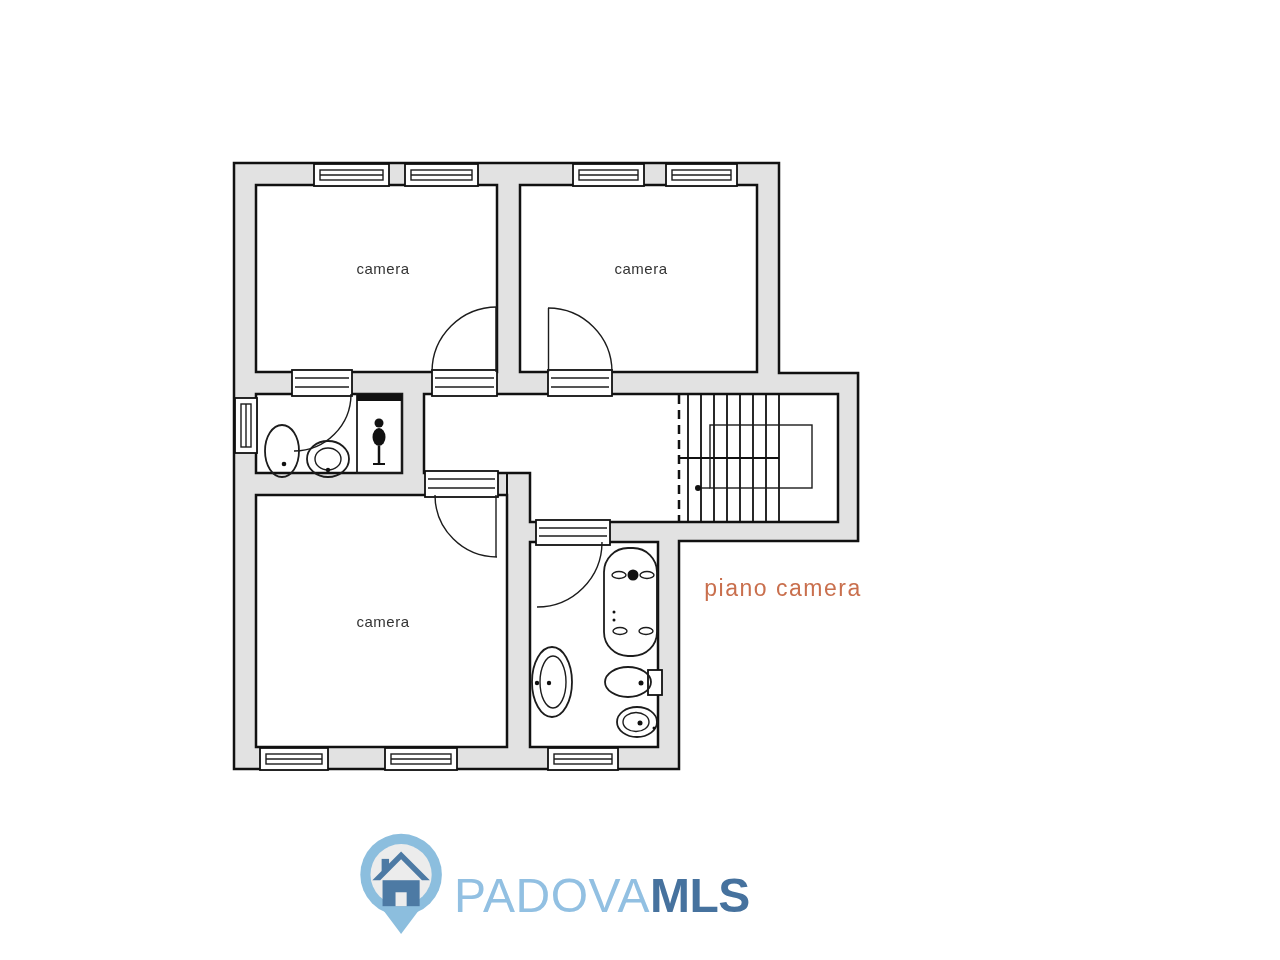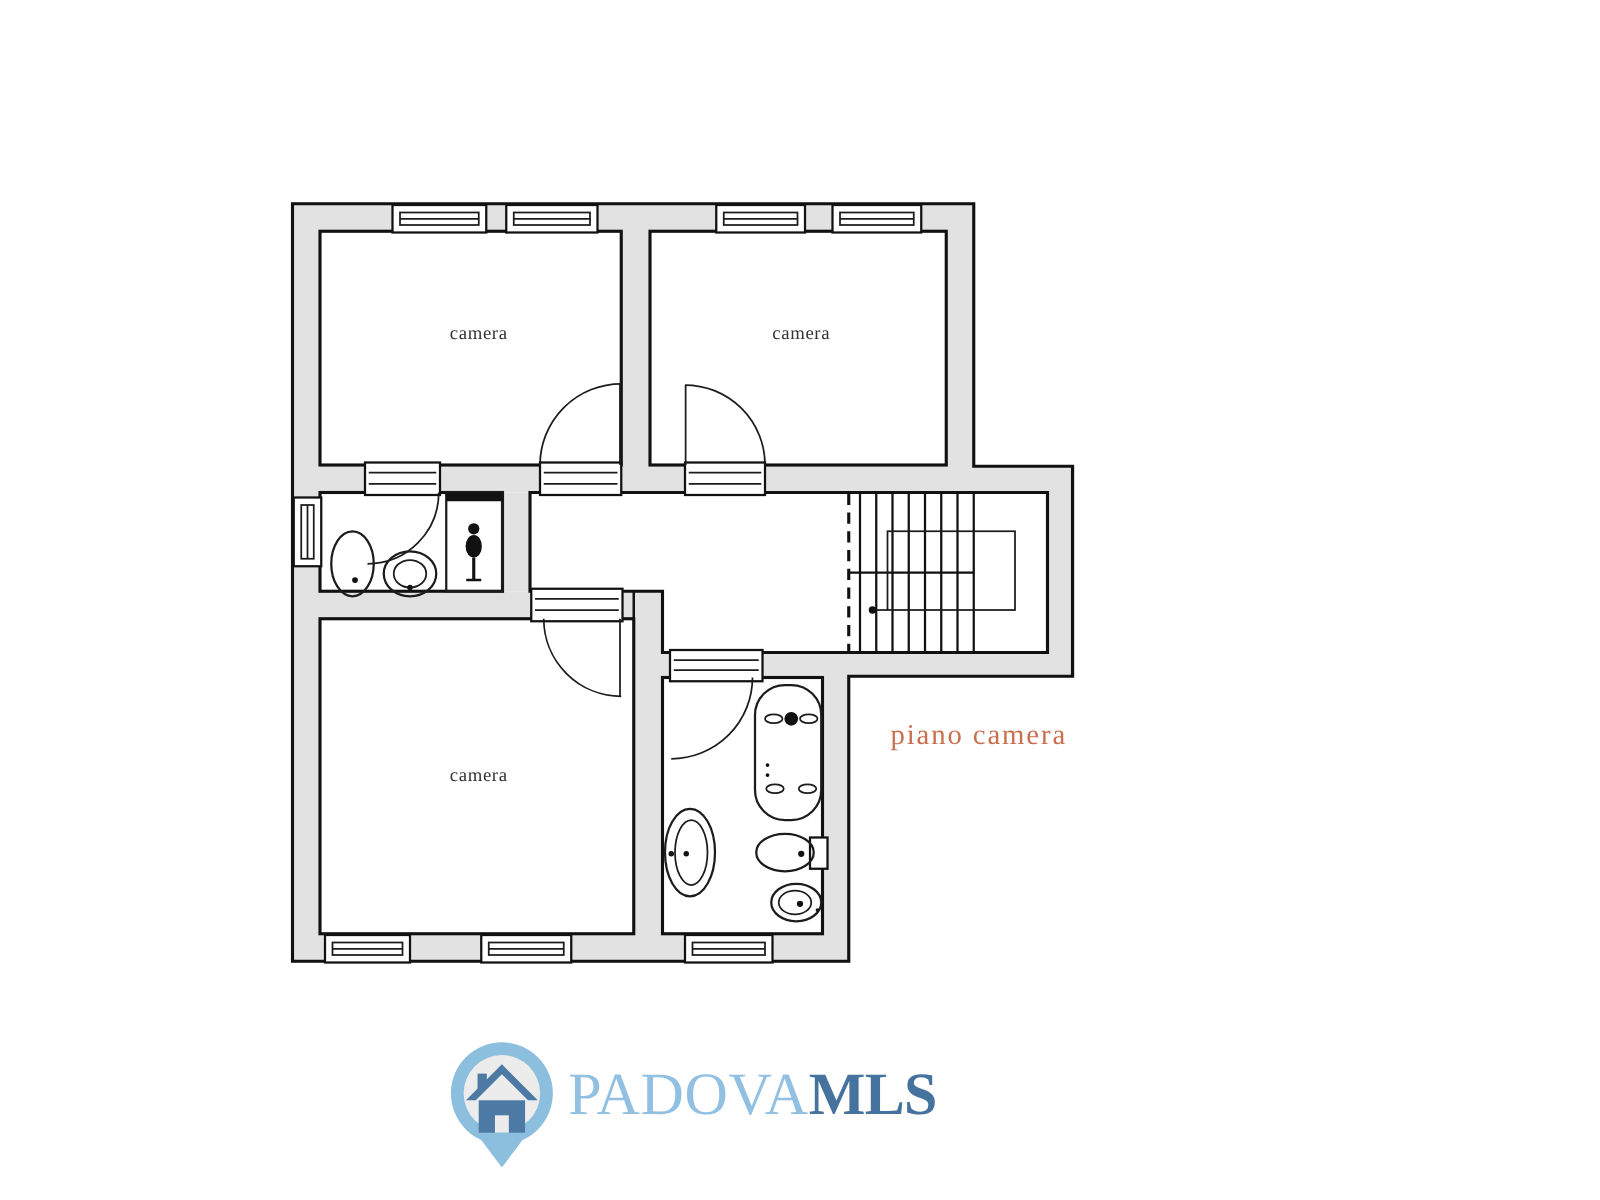--- a/index.html
+++ b/index.html
@@ -1,17 +1,17 @@
 <!DOCTYPE html>
 <html><head>
 <meta charset="utf-8">
 <style>
   html,body{margin:0;padding:0;background:#ffffff;}
   #stage{position:relative;width:1100px;height:960px;background:#ffffff;overflow:hidden;
-         font-family:Liberation Serif, serif;}
+         font-family:Liberation Sans, sans-serif;}
   #plan-svg{position:absolute;left:0;top:0;width:1280px;height:960px;}
 
   
   .wall{fill:#e2e2e2;stroke:none;}
   .outline{fill:none;stroke:#111111;stroke-width:2.5;}
   .space{fill:#ffffff;stroke:#111111;stroke-width:2.5;}
   .sym{fill:none;stroke:#1c1c1c;stroke-width:1.8;}
   .sym-thin{fill:none;stroke:#1c1c1c;stroke-width:1.4;}
   .sym-fill{fill:#111111;stroke:none;}
   .openbox{fill:#ffffff;stroke:#111111;stroke-width:1.8;}
@@ -19,21 +19,21 @@
   .tread{fill:none;stroke:#111111;stroke-width:1.8;}
 
   
   .room-label{position:absolute;transform:translate(-50%,-50%);font-size:15px;
               color:#333333;letter-spacing:.5px;white-space:nowrap;}
   .floor-label{position:absolute;transform:translate(-50%,-50%);font-size:23px;
                color:#c96f4d;letter-spacing:1.5px;white-space:nowrap;}
 
   
   .logo{position:absolute;left:50%;top:832px;transform:translateX(-49.5%);
-        display:flex;align-items:center;}
+        display:flex;align-items:flex-end;}
   .logo-pin{width:94px;height:102px;flex:0 0 auto;}
   .logo-text{font-size:48px;letter-spacing:.5px;margin-left:6px;white-space:nowrap;
              line-height:1;padding-bottom:14px;}
   .logo-primary{color:#92c0e2;font-weight:400;}
   .logo-secondary{color:#46729e;font-weight:700;letter-spacing:-.5px;}
 </style>
 </head>
 <body>
 
 <div id="stage">

